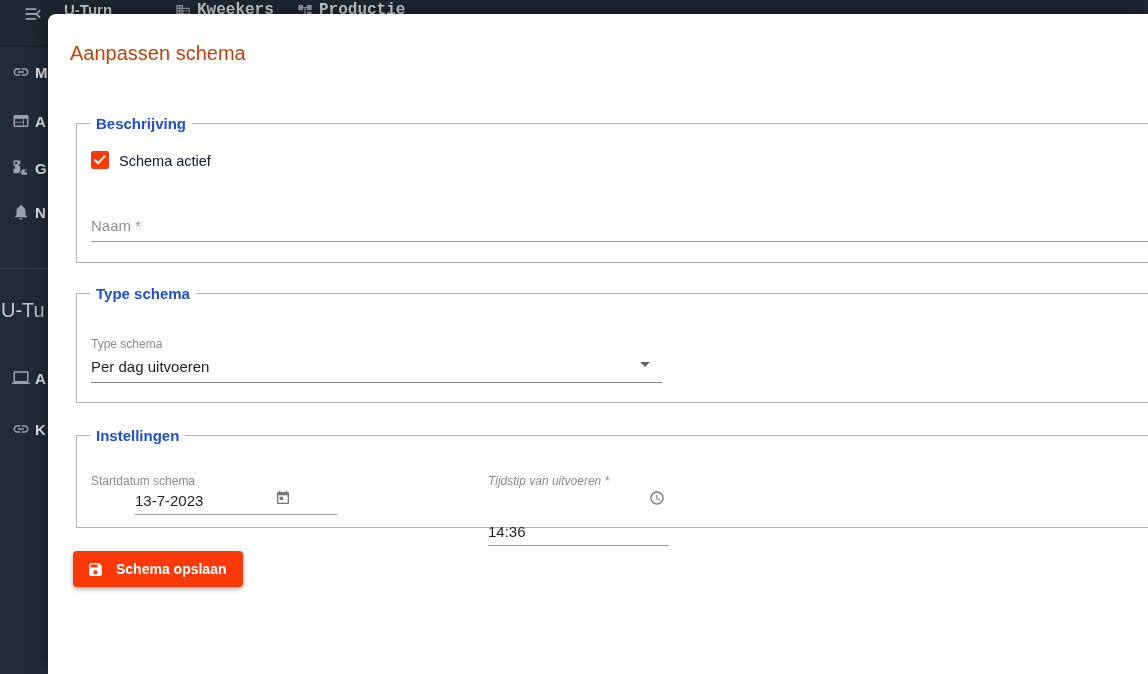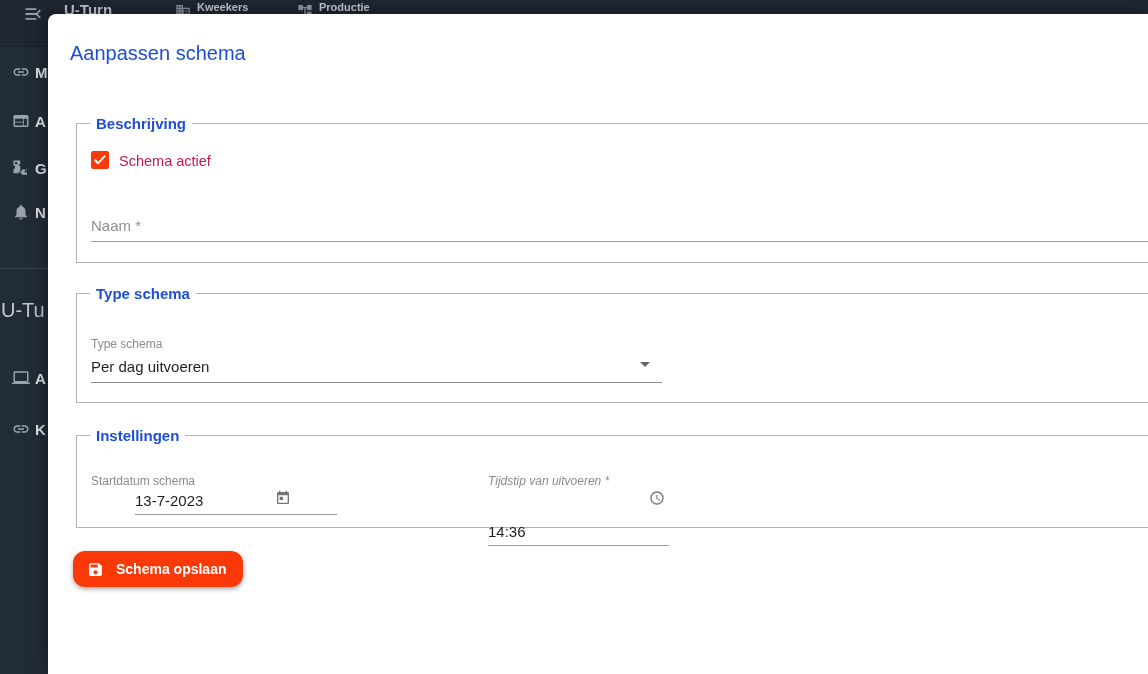--- a/index.html
+++ b/index.html
@@ -10,52 +10,52 @@
   }
   
   .appbar {
     position:absolute; top:0; left:0; width:1148px; height:46px;
     background:#1f2732; z-index:1;
   }
   .appbar .menu-btn { position:absolute; left:23px; top:4px; width:20px; height:18px; color:#98a1ac; cursor:pointer; }
   .brand { position:absolute; left:64px; top:1px; font-size:15px; font-weight:700; color:#c6ccd4; }
   .nav-item { position:absolute; top:1px; display:flex; align-items:flex-start; gap:6px; color:#c6ccd4; cursor:pointer; }
   .nav-item .nicon { width:16px; height:16px; color:#8e97a3; margin-top:2px; }
-  .nav-item .nlabel { font-size:11px; font-weight:700; }
+  .nav-item .nlabel { font-size:16px; font-weight:700;font-family:Liberation Mono, monospace; }
   .nav-kweekers { left:175px; }
   .nav-productie { left:297px; }
   
   .sidebar {
     position:absolute; top:46px; left:0; width:48px; height:628px;
     background:#222c38; z-index:1; border-top:1px solid #161f2a;
   }
   .side-row { position:absolute; left:12px; display:flex; align-items:center; gap:5px; color:#9aa3ad; cursor:pointer; }
   .side-row .sicon { width:18px; height:18px; }
   .side-row .slabel { font-size:15px; font-weight:700; color:#e4e7ea; }
   .side-divider { position:absolute; left:0; top:221px; width:48px; height:1px; background:#39434f; }
   .side-section { position:absolute; left:1px; top:252px; font-size:20px; color:#c2c8cf; }
   
   .dialog {
     position:absolute; left:48px; top:14px; width:1100px; height:660px;
     background:#ffffff; border-top-left-radius:8px; z-index:2; overflow:hidden;
     box-shadow: -4px -2px 18px rgba(0,0,0,0.35);
   }
-  .dialog-title { position:absolute; left:22px; top:28px; font-size:20px; color:#1d4ed8; }
+  .dialog-title { position:absolute; left:22px; top:28px; font-size:20px; color:#c2410c; }
   .group { position:absolute; left:28px; width:1090px; border:1px solid #b2b2b2; }
   .group-legend {
     position:absolute; top:-9px; left:13px; background:#ffffff; padding:0 6px;
     font-size:15px; font-weight:700; color:#1d4ed8; white-space:nowrap;
   }
   .g1 { top:109px; height:140px; }
   .g2 { top:279px; height:110px; }
   .g3 { top:421px; height:93px; }
   
   .checkbox { position:absolute; left:14px; top:27px; width:18px; height:18px; border-radius:2px; cursor:pointer; }
   .checkbox svg { position:absolute; left:1px; top:1px; width:16px; height:16px; }
-  .checkbox-label { position:absolute; left:42px; top:29px; font-size:14.5px; color:#be185d; }
+  .checkbox-label { position:absolute; left:42px; top:29px; font-size:14.5px; color:#0f172a; }
   
   .mat-input {
     position:absolute; border:0; outline:none; background:transparent;
     border-bottom:1px solid #9c9c9c; font-size:15px; color:#1f1f1f; border-radius:0;
     font-family:"Liberation Sans", sans-serif;
   }
   .mat-input::placeholder { color:#909090; opacity:1; }
   .naam-input { left:14px; top:86px; width:calc(100% - 15px); height:32px; }
   .float-label { position:absolute; font-size:12px; color:#8b8b8b; }
   .mat-underline { position:absolute; height:1px; background:#8a8a8a; }
@@ -73,21 +73,21 @@
   .time-label { left:411px; top:38px;font-style:italic; }
   .date-input { left:14px; top:50px; width:202px; height:29px;margin-left:44px; }
   .time-input { left:411px; top:50px; width:181px; height:29px;margin-top:31px; }
   .field-icon { position:absolute; width:16px; height:16px; color:#757575; cursor:pointer; }
   .cal-icon { left:198px; top:54px; }
   .clock-icon { left:572px; top:54px; }
   
   .save-btn {
     position:absolute; left:25px; top:537px; height:36px; min-width:146px;
     display:flex; align-items:center; gap:12px; padding:0 16px 0 14px;
-    border:0; border-radius:12px; color:#ffffff; cursor:pointer;
+    border:0; border-radius:4px; color:#ffffff; cursor:pointer;
     font-family:"Liberation Sans", sans-serif; font-size:14px; font-weight:700;
     box-shadow:0 2px 5px rgba(0,0,0,0.35);
   }
   .save-btn .bicon { width:17px; height:17px; }
   svg { display:block; }
 </style>
 </head>
 <body>
 
 <div class="appbar">

